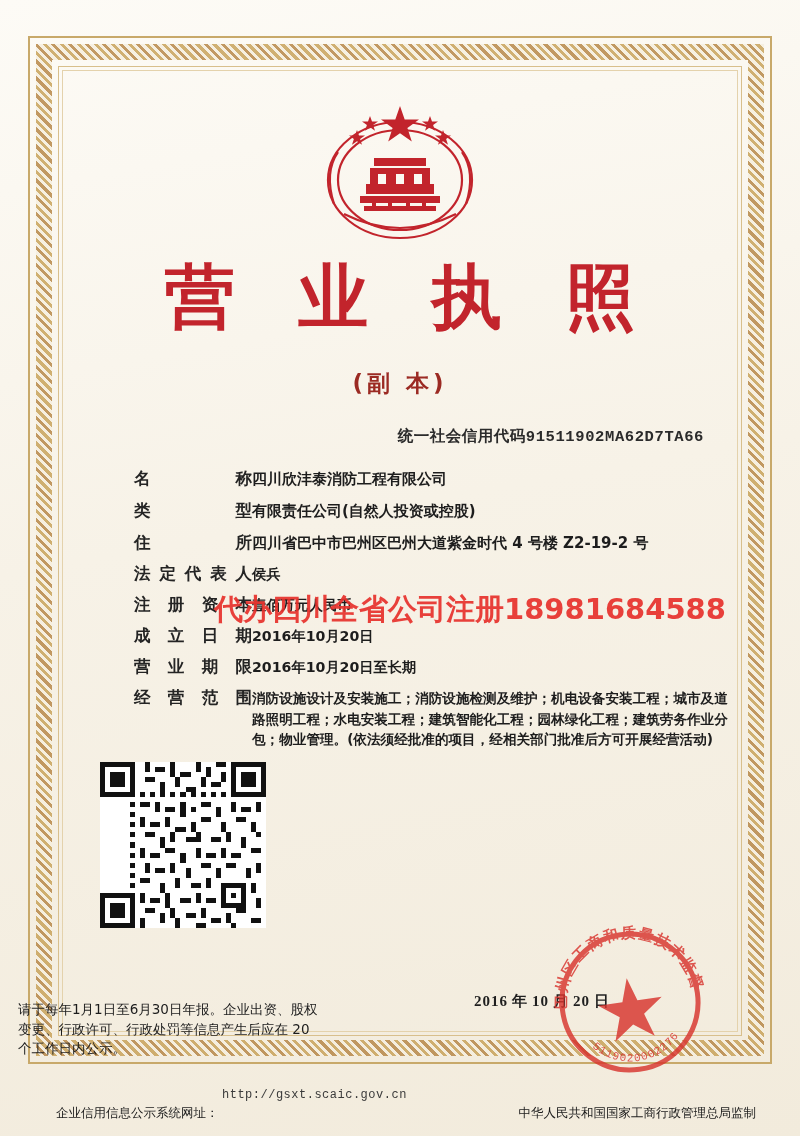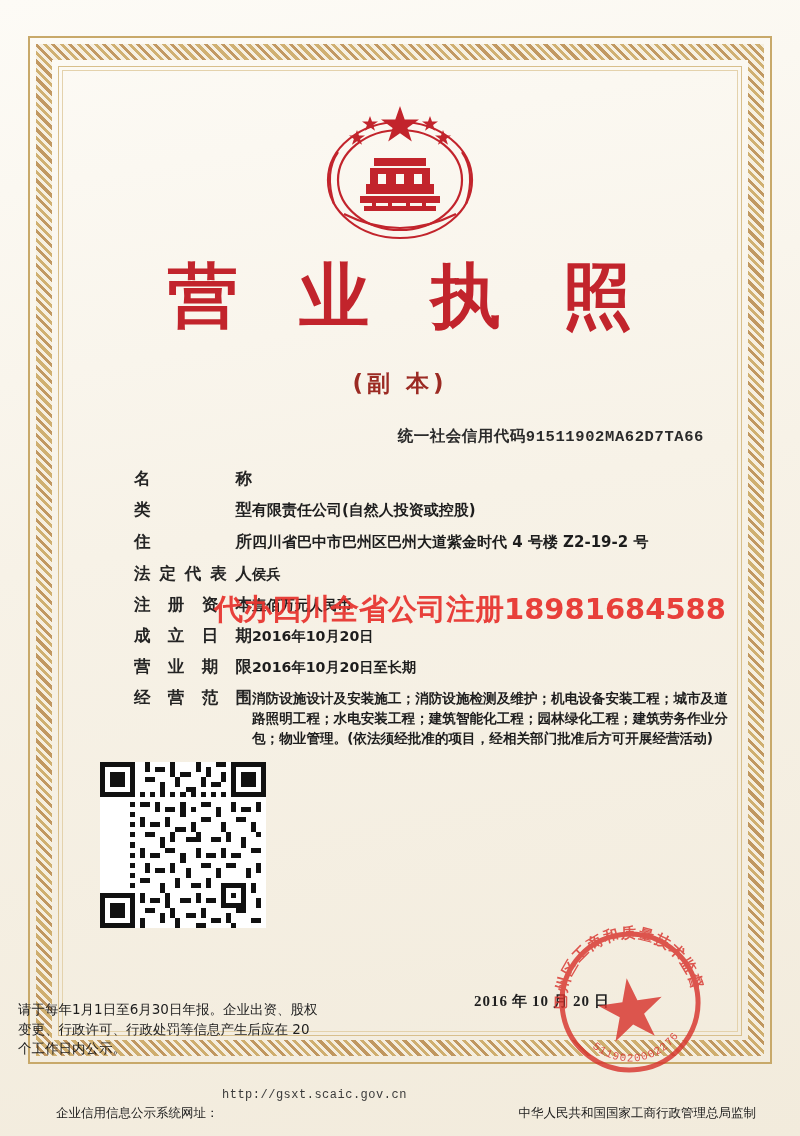--- a/index.html
+++ b/index.html
@@ -74,21 +74,21 @@
     align-items: center;
   }
   .emblem svg { display: block; }
 
   
   .title {
     position: absolute;
     left: 0; right: 0;
     top: 262px;
     text-align: center;
-    font-family: Liberation Serif, serif;
+    font-family: Liberation Sans, sans-serif;
     font-size: 70px;
     font-weight: 700;
     letter-spacing: 22px;
     color: #c2242c;
     text-indent: 22px;
     line-height: 1;
   }
   .subtitle {
     position: absolute;
     left: 0; right: 0;
@@ -311,20 +311,21 @@
     <span>统一社会信用代码</span><span class="code">91511902MA62D7TA66</span>
   </div>
 
   <div class="fields">
 
     <div class="row">
       <div class="label">
           <span>名</span>
           <span>称</span>
         </div>
+      <div class="value">四川欣沣泰消防工程有限公司</div>
     </div>
 
     <div class="row">
       <div class="label">
           <span>类</span>
           <span>型</span>
         </div>
       <div class="value">有限责任公司(自然人投资或控股)</div>
     </div>
 

